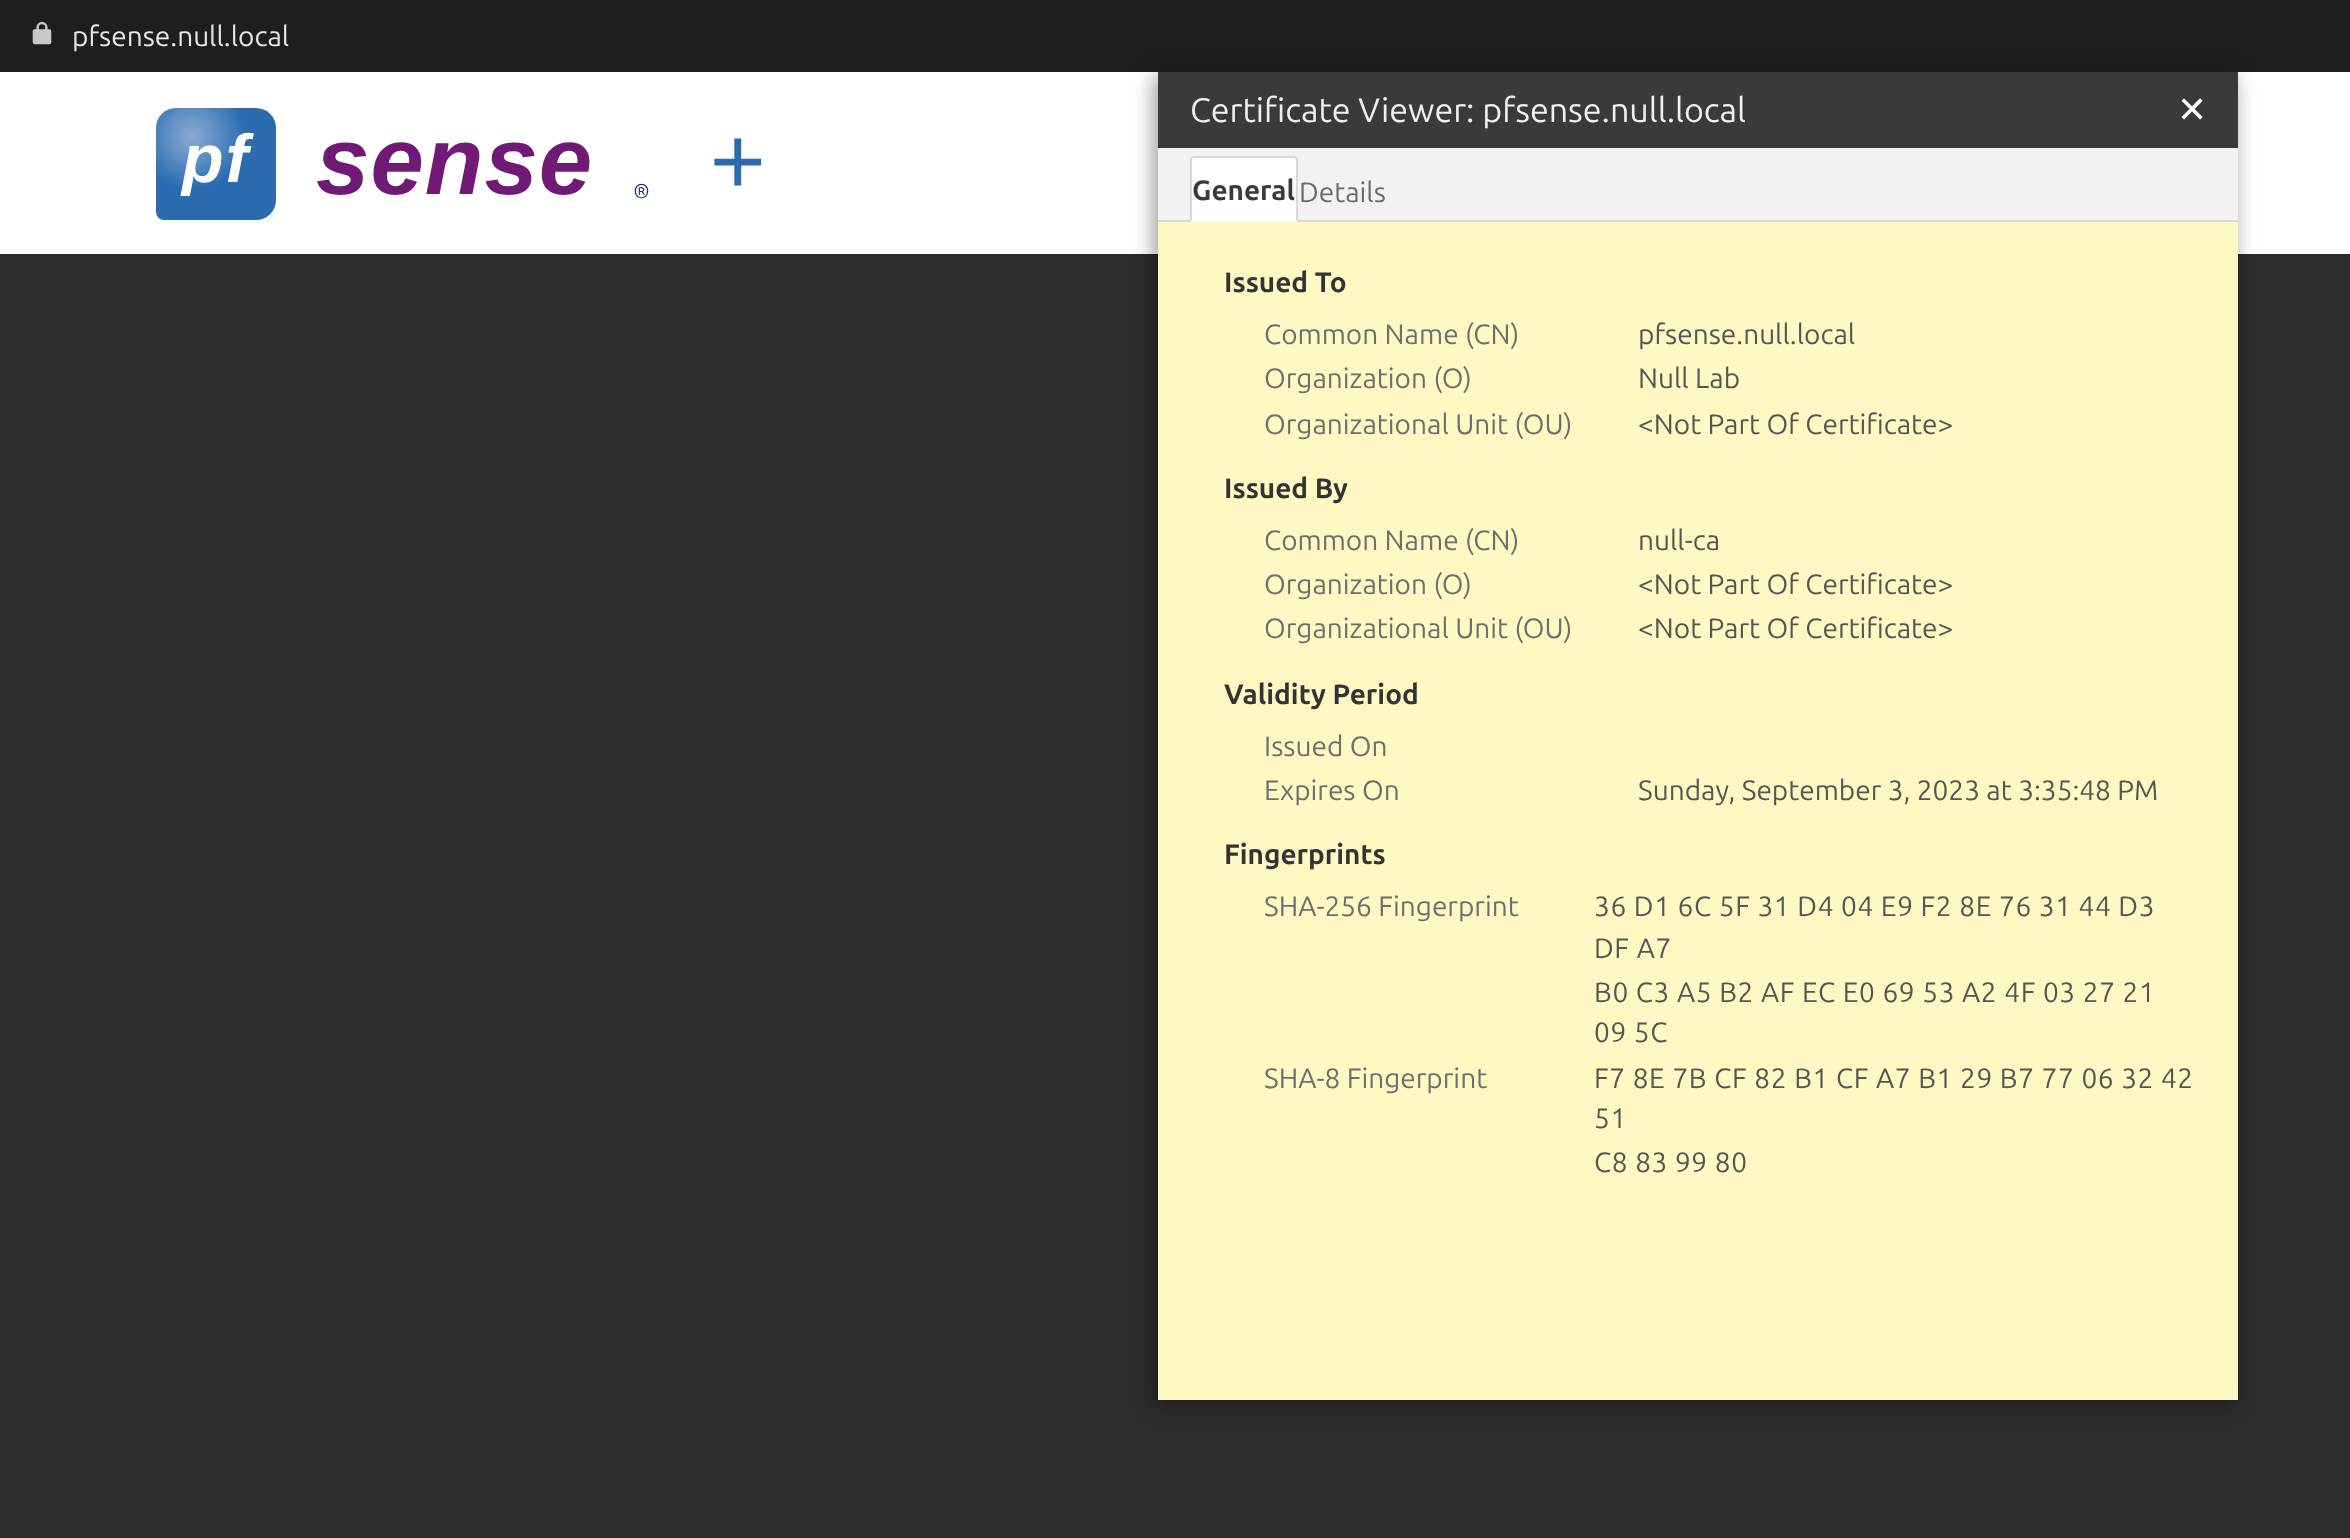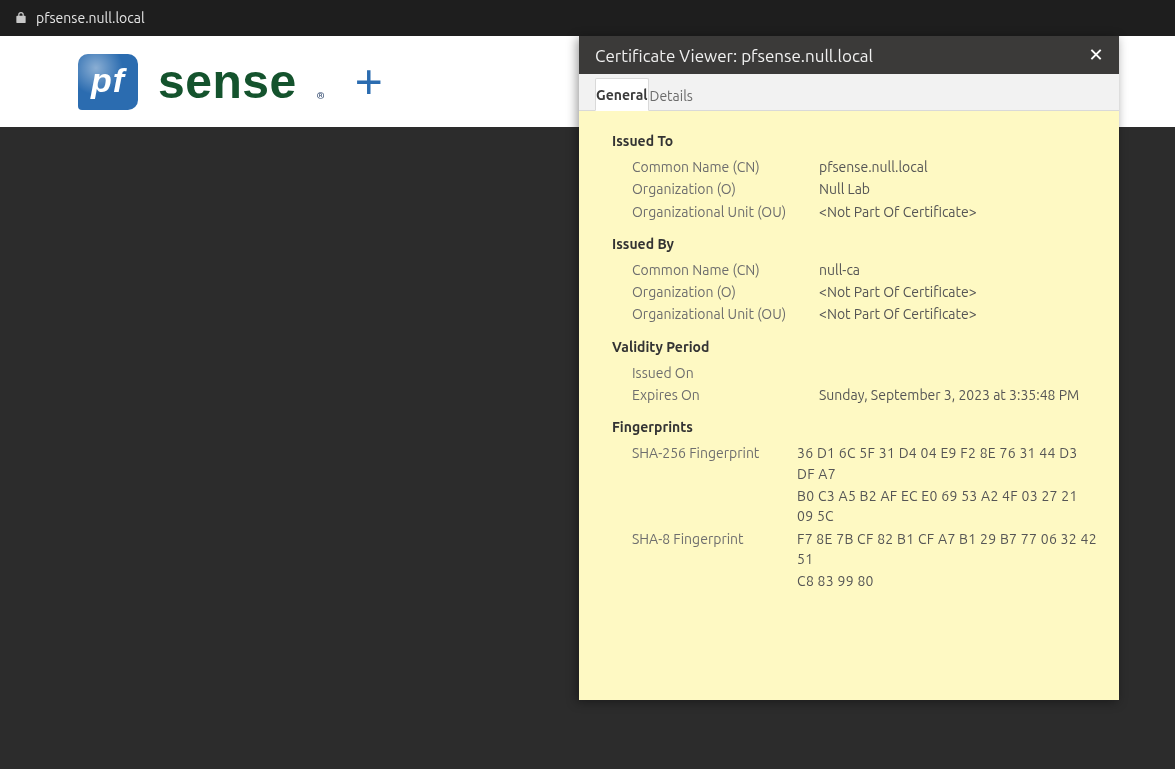--- a/index.html
+++ b/index.html
@@ -25,21 +25,21 @@
     background: #2b6cb0; display:flex; align-items:center; justify-content:center;
     color:#fff; font-weight:700; font-size:34px; letter-spacing:1px;
     font-style: italic; position:relative; overflow:hidden;
   }
   .logo .pf-box::before{
     content:""; position:absolute; inset:0;
     background: radial-gradient(circle at 30% 25%, rgba(255,255,255,.45), rgba(255,255,255,0) 45%);
   }
   .logo .pf-box span{ position:relative; transform: translateY(-1px); font-family: Arial, sans-serif;}
   .logo .sense {
-    font-size: 48px; font-weight: 700; color: #14532d; 
+    font-size: 48px; font-weight: 700; color: #701a75; font-style: italic;
     font-family: Arial, sans-serif; margin-left: 2px; letter-spacing:.5px;
   }
   .logo .reg { font-size:10px; color:#1a355e; position:relative; top:14px; left:2px;}
   .logo .plus {
     font-size: 48px; font-weight: 500; color: #2b6cb0; margin-left: 14px;
     font-family: Arial, sans-serif; line-height:1;
   }
 
   
   .dark-fill { background:#2c2c2c; width:100%; height: calc(769px - 36px - 91px); }

